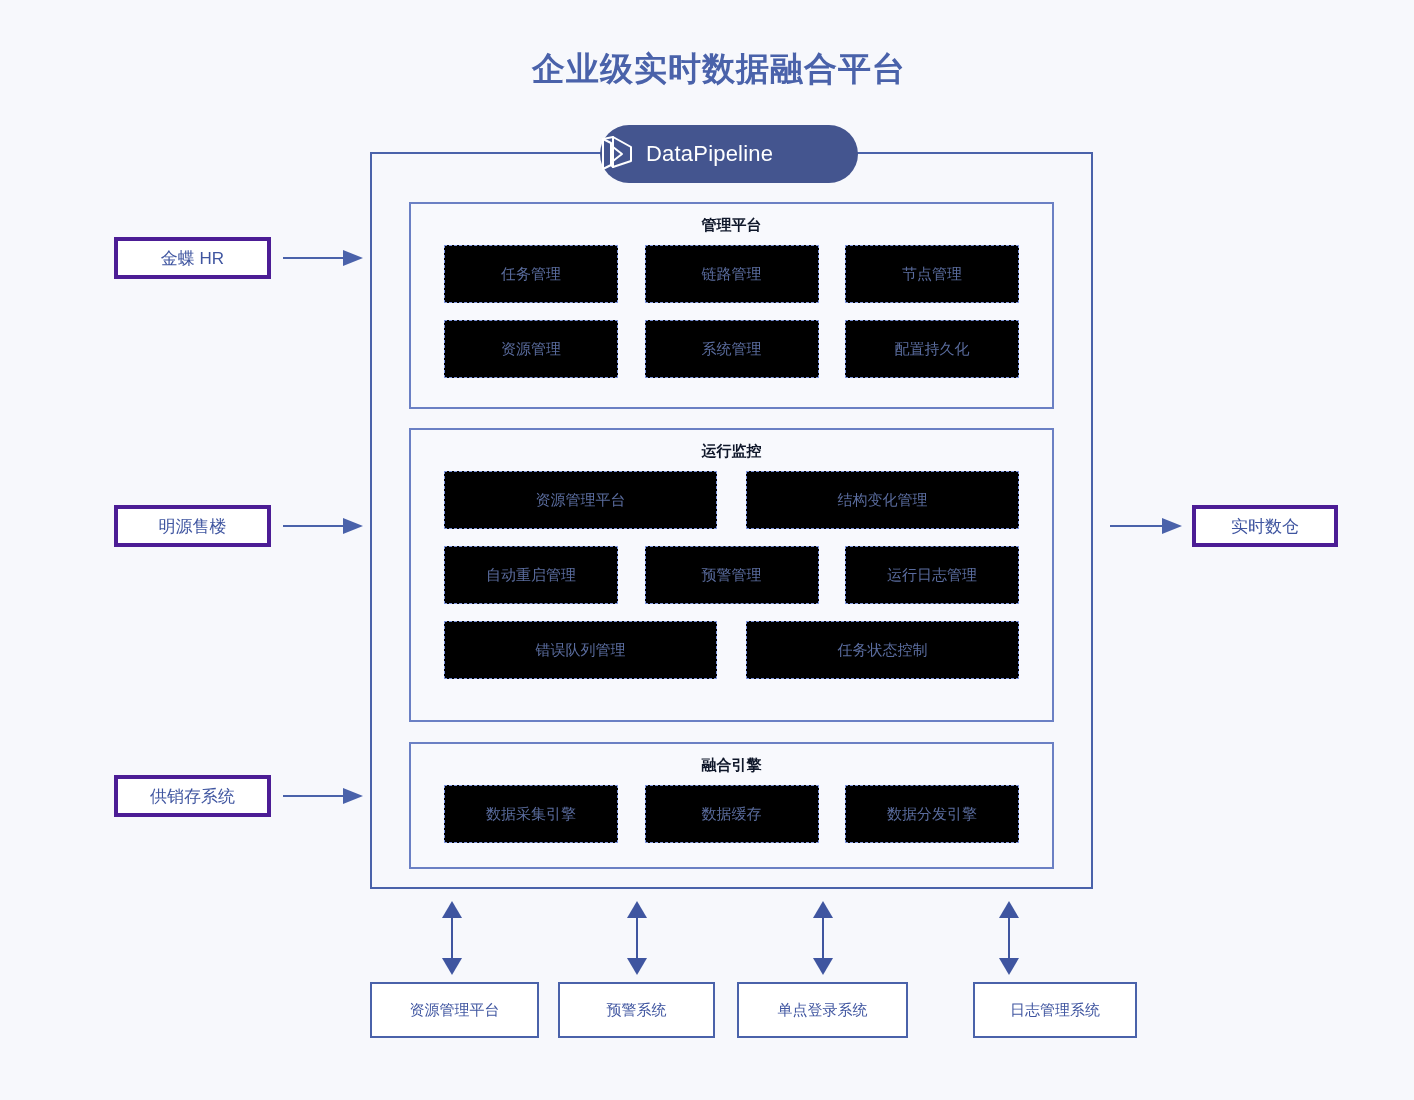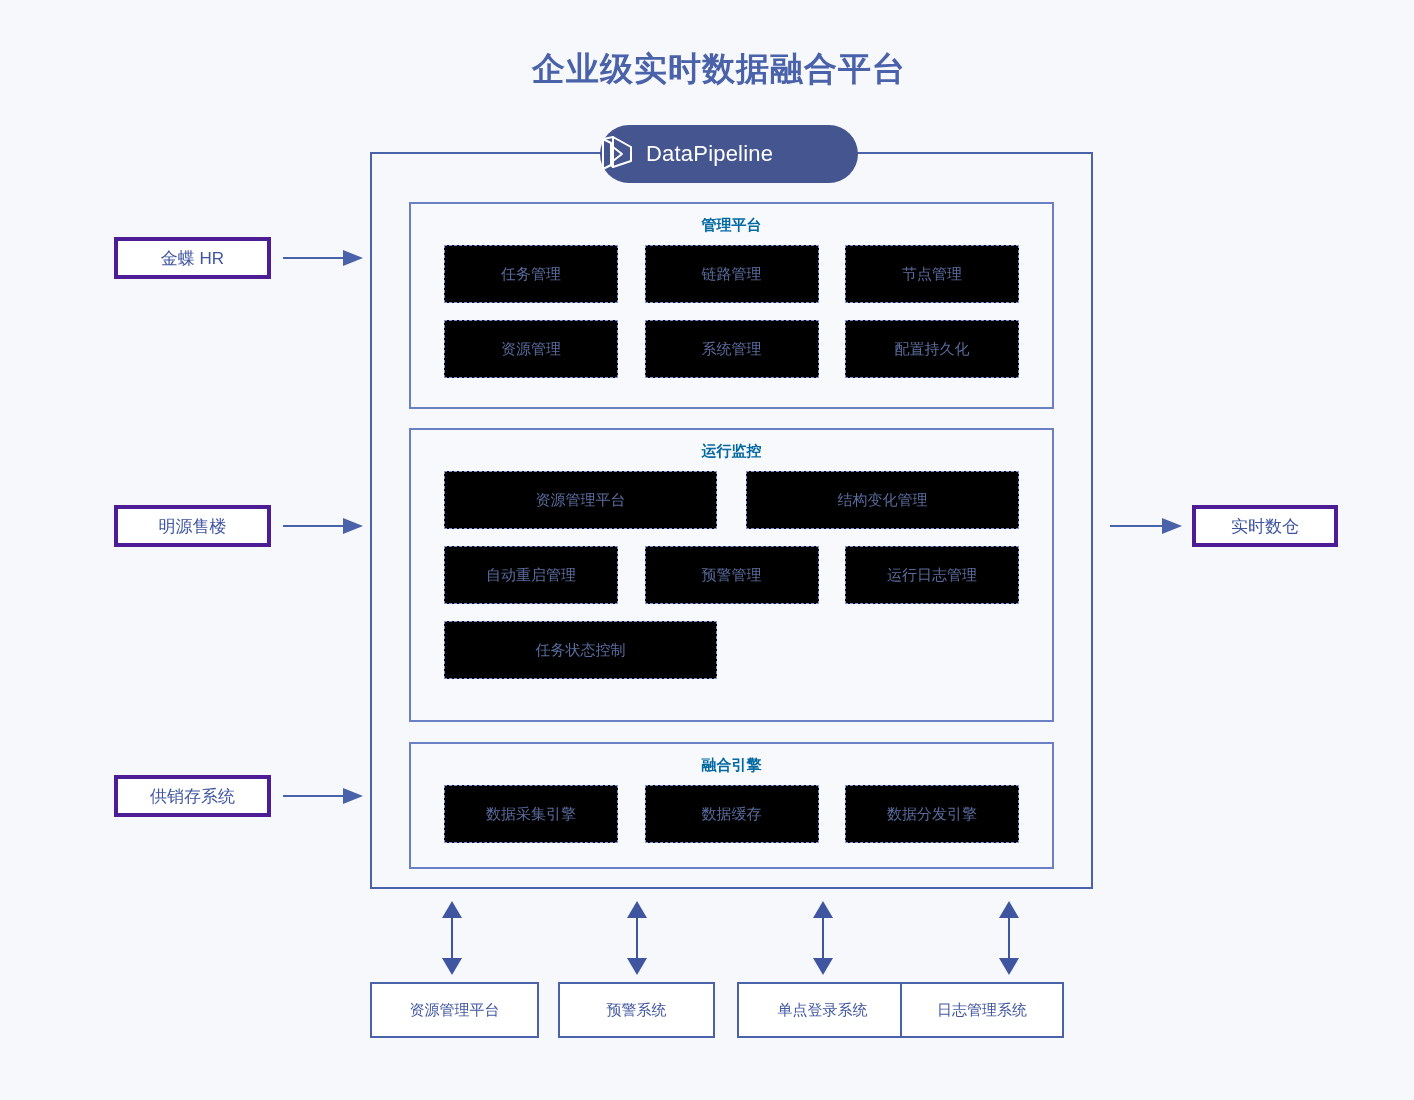--- a/index.html
+++ b/index.html
@@ -72,21 +72,21 @@
   .section {
     position: absolute;
     border: 2px solid #6b80c4;
     box-sizing: border-box;
     background: #f8f9fd;
   }
   .section-title {
     text-align: center;
     font-size: 15px;
     font-weight: bold;
-    color: #0369a1;
+    color: #0f172a;
     margin-top: 12px;
     margin-bottom: 10px;
   }
   .sec-mgmt   { left: 409px; top: 202px; width: 645px; height: 207px; }
   .sec-mon    { left: 409px; top: 428px; width: 645px; height: 294px; }
   .sec-engine { left: 409px; top: 742px; width: 645px; height: 127px; }
 
   
   .row {
     display: flex;
@@ -135,21 +135,21 @@
     box-sizing: border-box;
     display: flex;
     align-items: center;
     justify-content: center;
     font-size: 15px;
     color: #3f55a0;
   }
   .btm-1 { left: 370px;  width: 169px; }
   .btm-2 { left: 558px;  width: 157px; }
   .btm-3 { left: 737px;  width: 171px; }
-  .btm-4 { left: 900px;  width: 164px; }
+  .btm-4 { left: 973px;  width: 164px; }
 
   
   .arrow-h {
     position: absolute;
     height: 18px;
   }
   .arr-1 { left: 283px; top: 249px; width: 80px; }
   .arr-2 { left: 283px; top: 517px; width: 80px; }
   .arr-3 { left: 283px; top: 787px; width: 80px; }
   .arr-out { left: 1110px; top: 517px; width: 72px; }
@@ -205,20 +205,21 @@
     <div class="row">
       <div class="cell w2">资源管理平台</div>
       <div class="cell w2">结构变化管理</div>
     </div>
     <div class="row">
       <div class="cell w3">自动重启管理</div>
       <div class="cell w3">预警管理</div>
       <div class="cell w3">运行日志管理</div>
     </div>
     <div class="row">
+      <div class="cell w2">错误队列管理</div>
       <div class="cell w2">任务状态控制</div>
     </div>
   </div>
 
   <div class="section sec-engine">
     <div class="section-title">融合引擎</div>
     <div class="row">
       <div class="cell w3">数据采集引擎</div>
       <div class="cell w3">数据缓存</div>
       <div class="cell w3">数据分发引擎</div>

